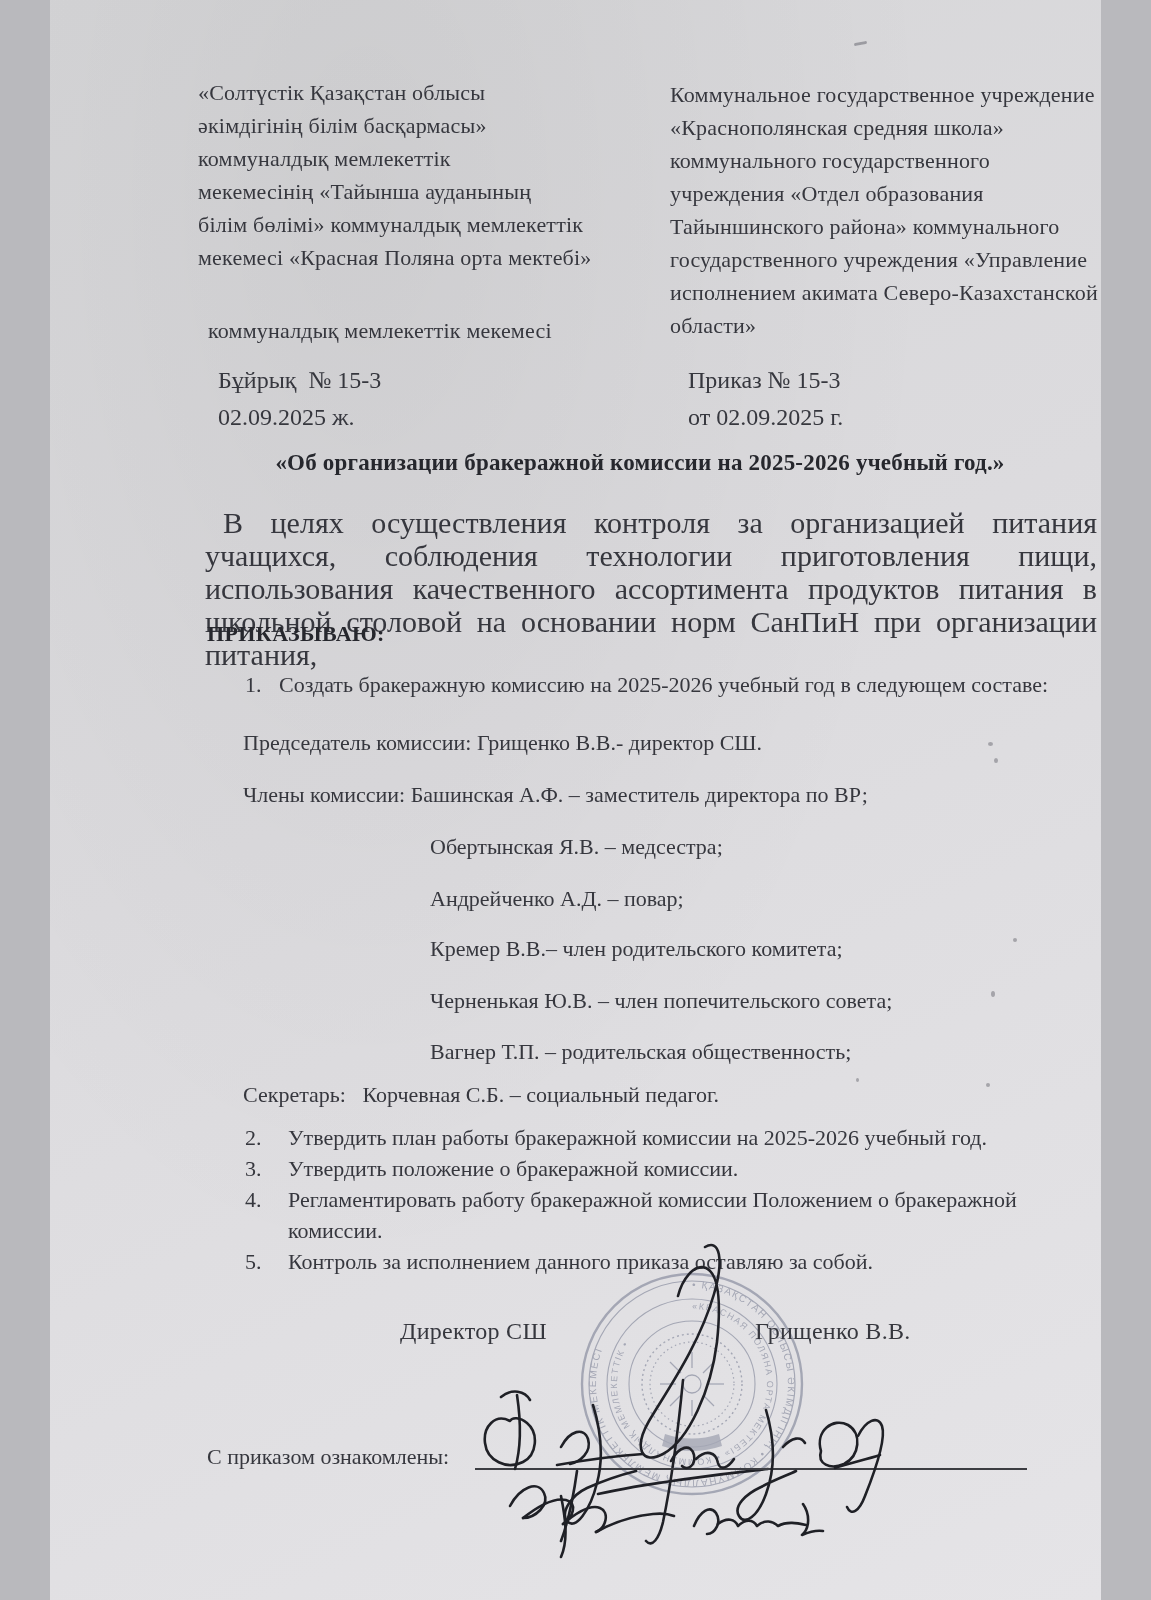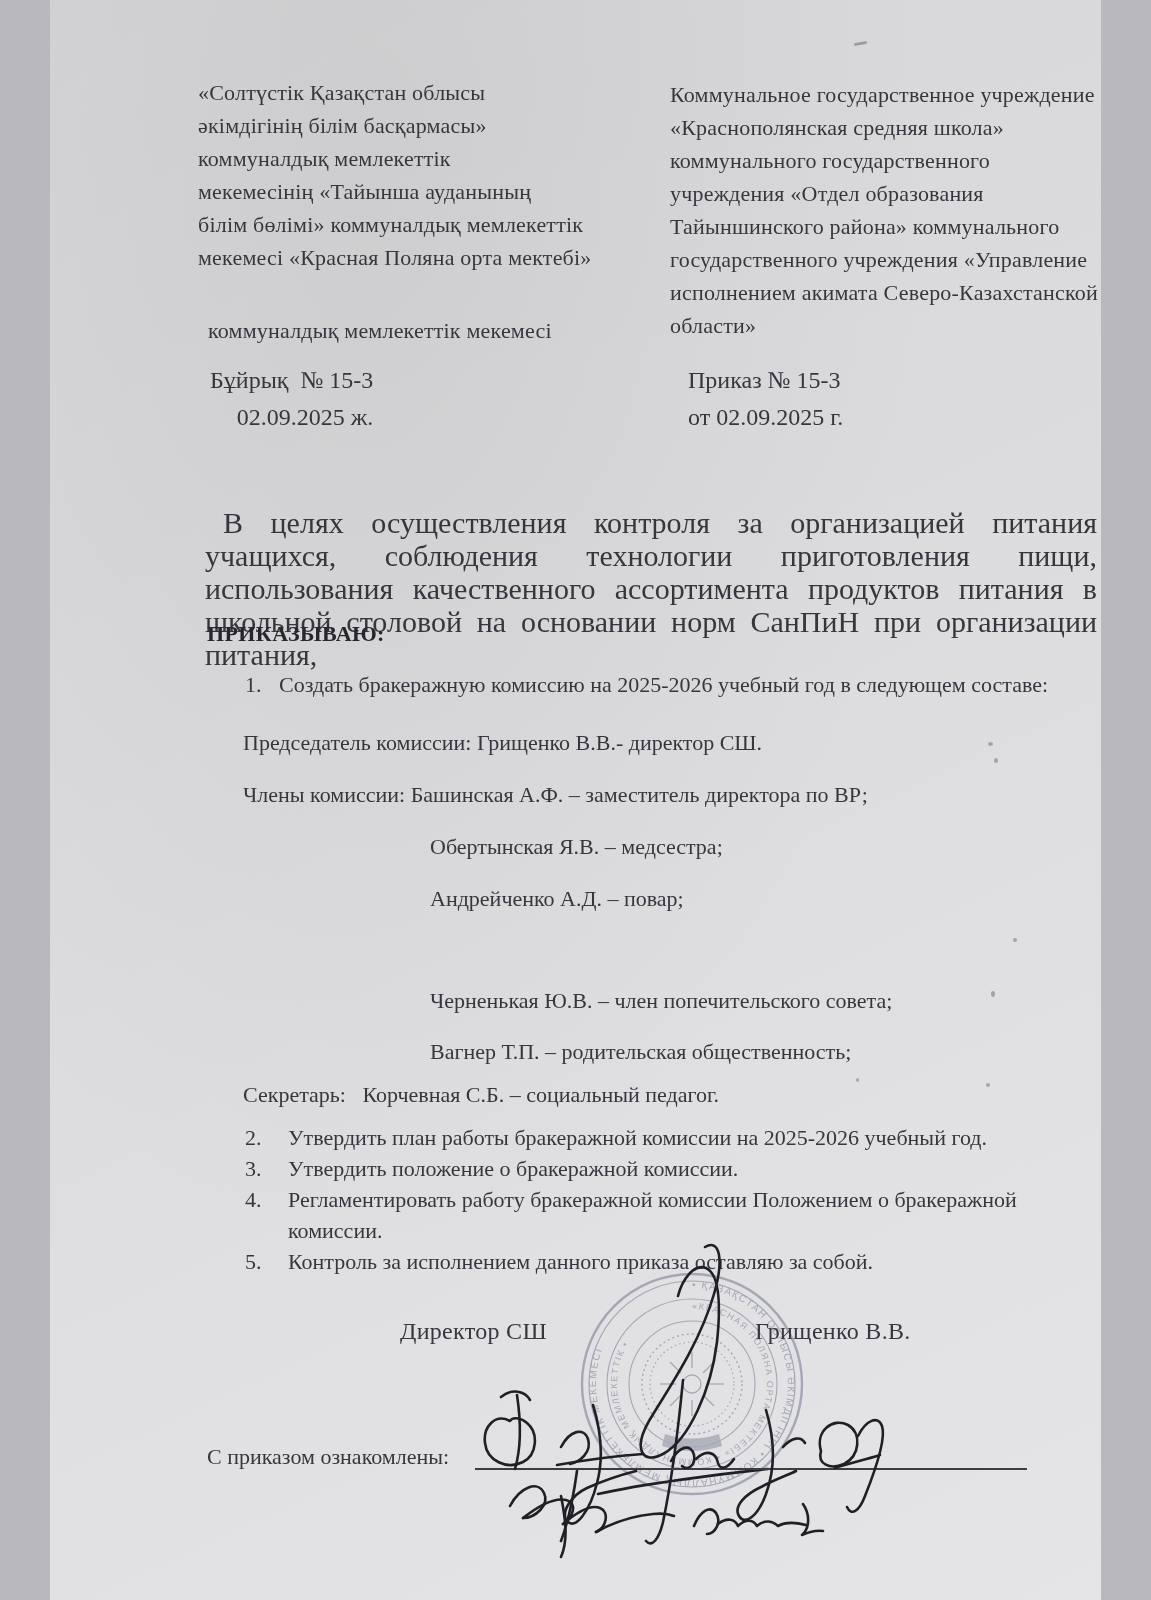--- a/index.html
+++ b/index.html
@@ -15,21 +15,21 @@
     overflow:hidden;
   }
   .abs{position:absolute;}
   .hdr-col{font-size:22px;line-height:33px;letter-spacing:.2px;}
   .hdr-col div{white-space:nowrap;}
   .hdr-left{left:148px;top:76px;width:470px;}
   .hdr-left div:last-child{padding-left:10px;margin-top:40px;}
   .hdr-right{left:620px;top:78px;width:480px;}
   .ord{font-size:24px;line-height:37px;}
   .ord div{white-space:pre-wrap;}
-  .ord-left{left:160px;top:362px;text-align:right;}
+  .ord-left{left:168px;top:362px;}
   .ord-right{left:638px;top:362px;}
   .title{
     left:130px;top:450px;width:920px;
     font-size:23px;font-weight:700;letter-spacing:.2px;
     text-align:center;color:#26272d;
   }
   .preamble{
     left:155px;top:506px;width:892px;
     font-size:30px;line-height:33px;
     text-indent:18px;text-align:justify;
@@ -81,35 +81,37 @@
 
   <div class="abs ord ord-left">
     <div>Бұйрық  № 15-3</div>
     <div>02.09.2025 ж.</div>
   </div>
   <div class="abs ord ord-right">
     <div>Приказ № 15-3</div>
     <div>от 02.09.2025 г.</div>
   </div>
 
+  <div class="abs title">«Об организации бракеражной комиссии на 2025-2026 учебный год.»</div>
 
   <div class="abs preamble">В целях осуществления контроля за организацией питания учащихся, соблюдения технологии приготовления пищи, использования качественного ассортимента продуктов питания в школьной столовой на основании норм СанПиН при организации питания,</div>
 
   <div class="abs decree">ПРИКАЗЫВАЮ:</div>
 
   <div class="abs li-row item1">
     <span class="num">1.</span>
     <span class="txt">Создать бракеражную комиссию на 2025-2026 учебный год в следующем составе:</span>
   </div>
 
   <div class="abs plain-line chairman">Председатель комиссии: Грищенко В.В.- директор СШ.</div>
   <div class="abs plain-line members-first">Члены комиссии: Башинская А.Ф. – заместитель директора по ВР;</div>
 
   <div class="member" style="top:831px;">Обертынская Я.В. – медсестра;</div>
   <div class="member" style="top:883px;">Андрейченко А.Д. – повар;</div>
+  <div class="member" style="top:933px;">Кремер В.В.– член родительского комитета;</div>
   <div class="member" style="top:985px;text-align:right;">Черненькая Ю.В. – член попечительского совета;</div>
   <div class="member" style="top:1036px;">Вагнер Т.П. – родительская общественность;</div>
 
   <div class="abs plain-line secretary">Секретарь:   Корчевная С.Б. – социальный педагог.</div>
 
   <div class="abs items">
     <div class="li-row">
       <span class="num">2.</span>
       <span class="txt">Утвердить план работы бракеражной комиссии на 2025-2026 учебный год.</span>
     </div>

